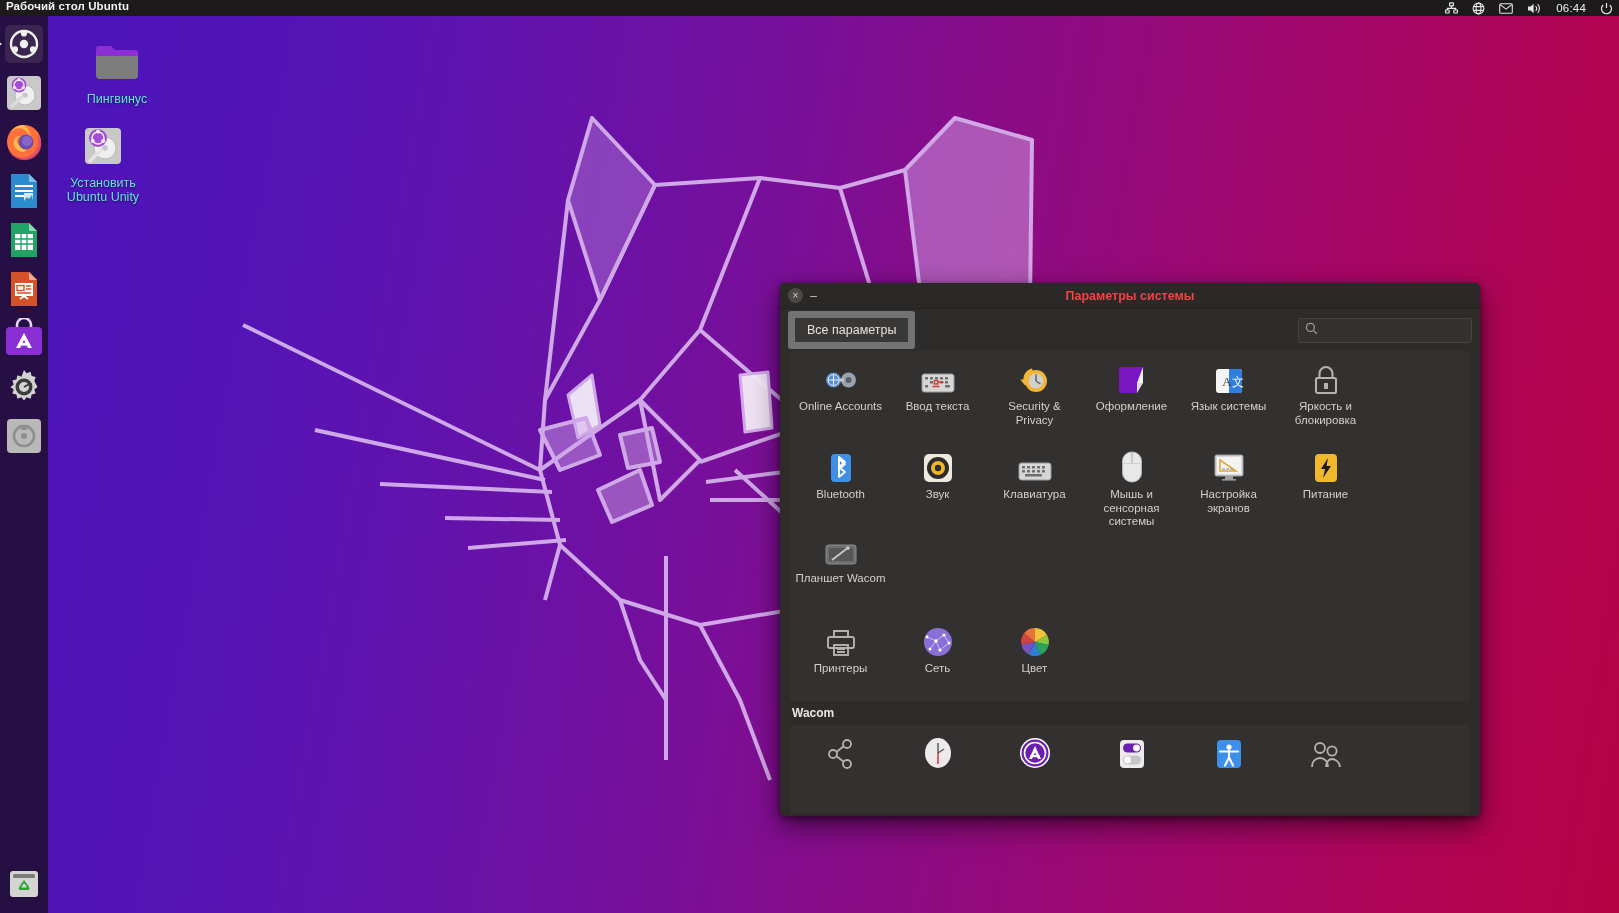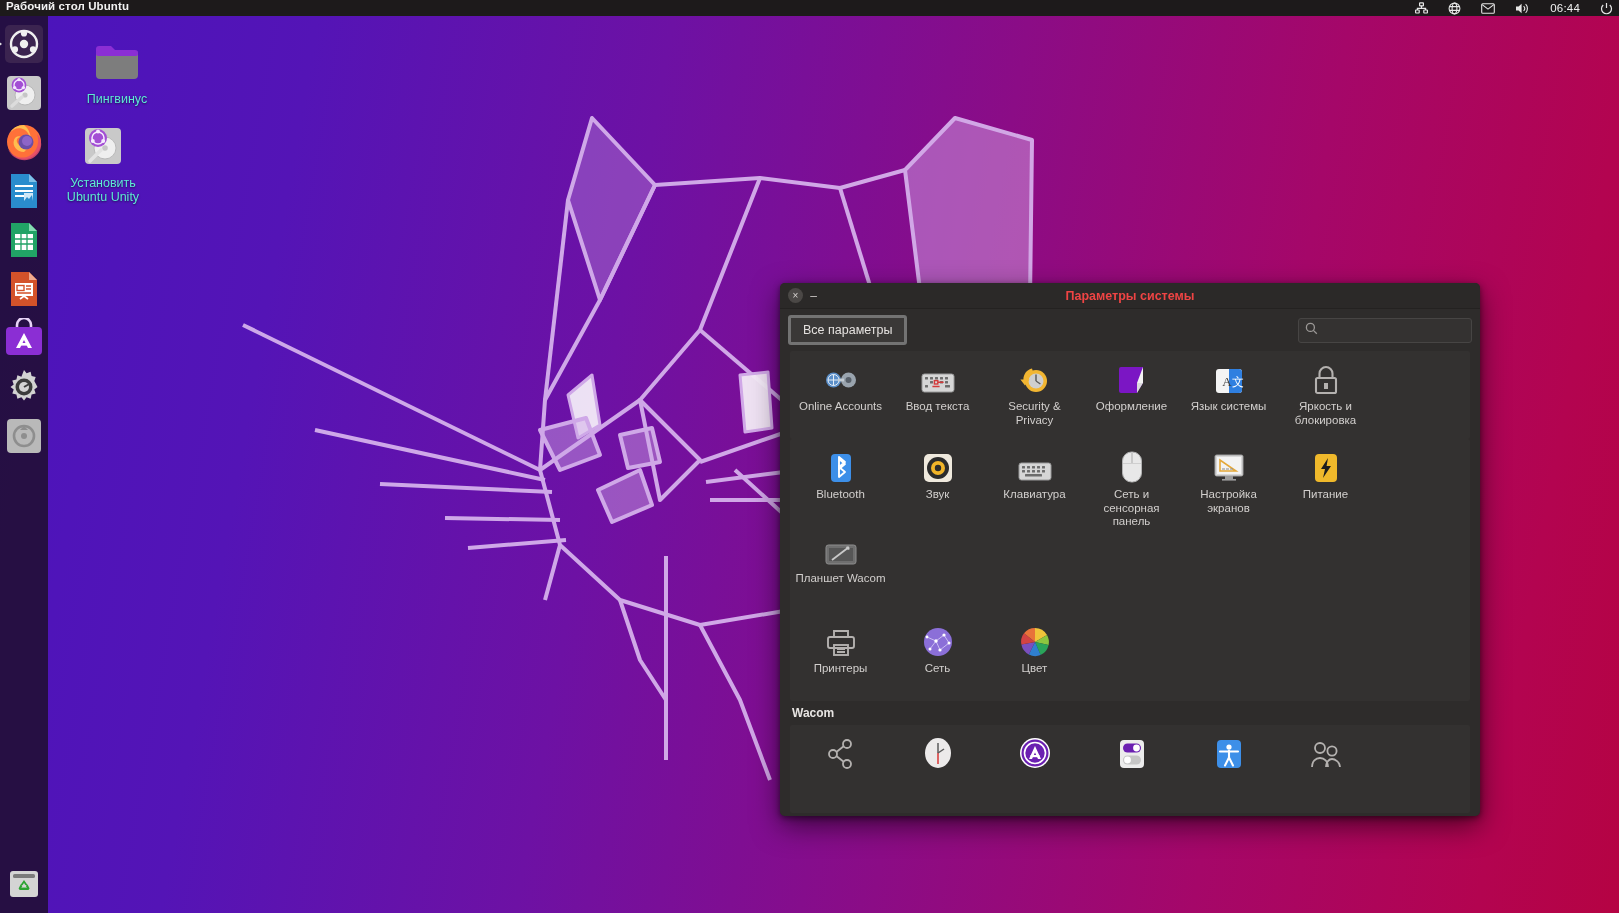--- a/index.html
+++ b/index.html
@@ -24,21 +24,21 @@
     position: absolute; left: 0; top: 0; width: 1619px; height: 16px;
     background: #1d1a1b;
     display: flex; 
     z-index: 40;
   }
   #panel-title {
     color: #f2f2f2; font-size: 11.5px; font-weight: bold;
     margin-left: 6px; letter-spacing: .1px; white-space: nowrap;
   }
   #panel-right {
-    margin-left: auto; display: flex; align-items: center; gap: 20px;
+    margin-left: auto; display: flex; align-items: center; gap: 14px;
     padding-right: 6px; color: #e8e8e8;
   }
   #panel-right .pitem { display: flex; align-items: center; line-height: 0; }
   #panel-clock { font-size: 11.5px; color: #f0f0f0; letter-spacing: .2px; }
 
   
   #launcher {
     position: absolute; left: 0; top: 16px; width: 48px; height: 897px;
     background: rgba(32,15,48,0.86);
     z-index: 30;
@@ -93,21 +93,21 @@
   #win-title {
     position: absolute; left: 0; right: 0; text-align: center;
     color: #ef4444; font-size: 12.5px; font-weight: bold; pointer-events: none;
   }
 
   #toolbar {
     height: 42px; flex: 0 0 42px; background: #2e2c2b;
     display: flex; align-items: center; padding: 0 8px;
   }
   #btn-all-settings {
-    background: #3a3837; border: 3px solid #737373; border-radius: 3px;
+    background: #3a3837; border: 7px solid #737373; border-radius: 3px;
     color: #e4e1df; font-size: 12.5px; padding: 5px 12px;
     line-height: 14px;
   }
   #search-wrap {
     margin-left: auto; width: 174px; height: 25px;
     background: #343231; border: 1px solid #474544; border-radius: 3px;
     display: flex; align-items: center; padding: 0 6px; gap: 5px;
   }
   #search-input {
     background: transparent; border: 0; outline: none;
@@ -552,21 +552,21 @@
       </div>
 
       <div class="tile">
         <div class="tile-icon">
           <svg width="22" height="32" viewBox="0 0 22 32">
             <rect x="1.5" y="1" width="19" height="30" rx="9" fill="#e8e8e8" stroke="#b2b2b2"></rect>
             <path d="M11 1.5v11" stroke="#b8b8b8" stroke-width="1.3"></path>
             <path d="M2 12.5h18" stroke="#cfcfcf" stroke-width="1"></path>
           </svg>
         </div>
-        <div class="tile-label">Сеть и сенсорная панель</div>
+        <div class="tile-label">Мышь и сенсорная системы</div>
       </div>
 
       <div class="tile">
         <div class="tile-icon">
           <svg width="32" height="30" viewBox="0 0 32 30">
             <rect x="2" y="2" width="28" height="21" rx="1.6" fill="#d8d8d8" stroke="#9c9c9c"></rect>
             <rect x="4" y="4" width="24" height="17" fill="#f3f3f3"></rect>
             <path d="M7 18h16L7 7z" fill="none" stroke="#e4a83a" stroke-width="1.6"></path>
             <path d="M9 16h3M13 16h3M17 16h3" stroke="#8a8a8a" stroke-width="1"></path>
             <rect x="12" y="23" width="8" height="3" fill="#9c9c9c"></rect>

